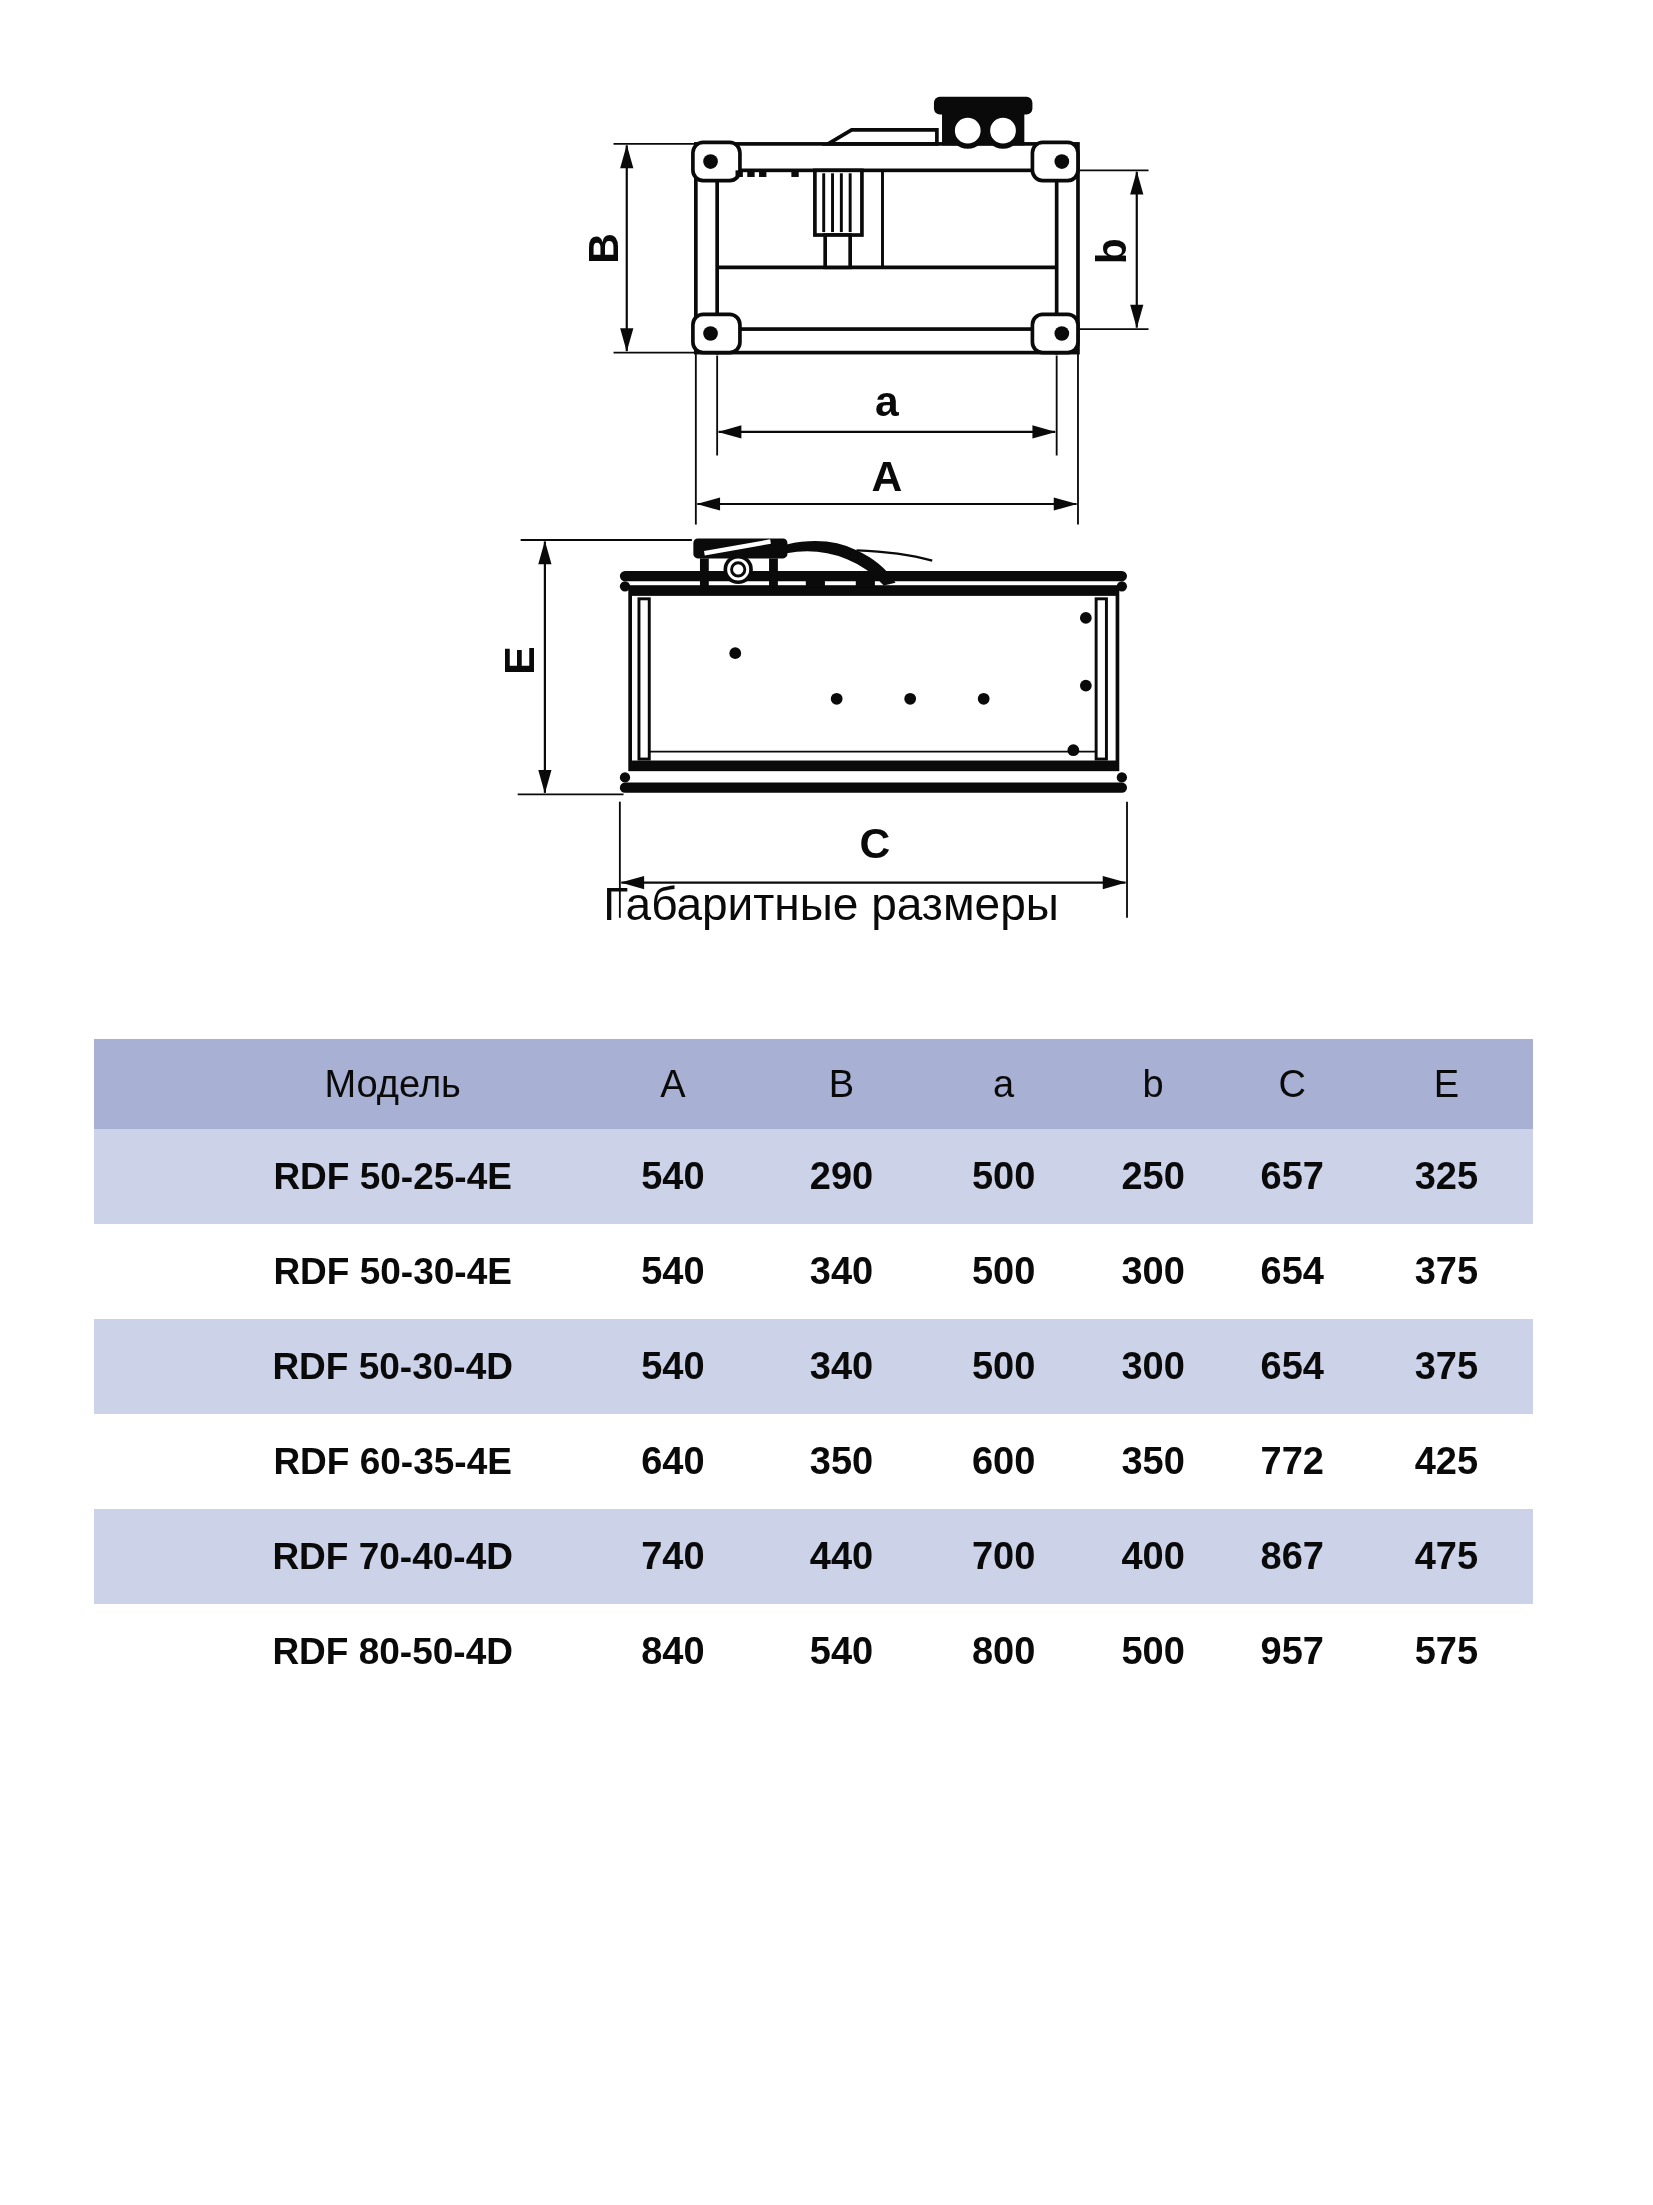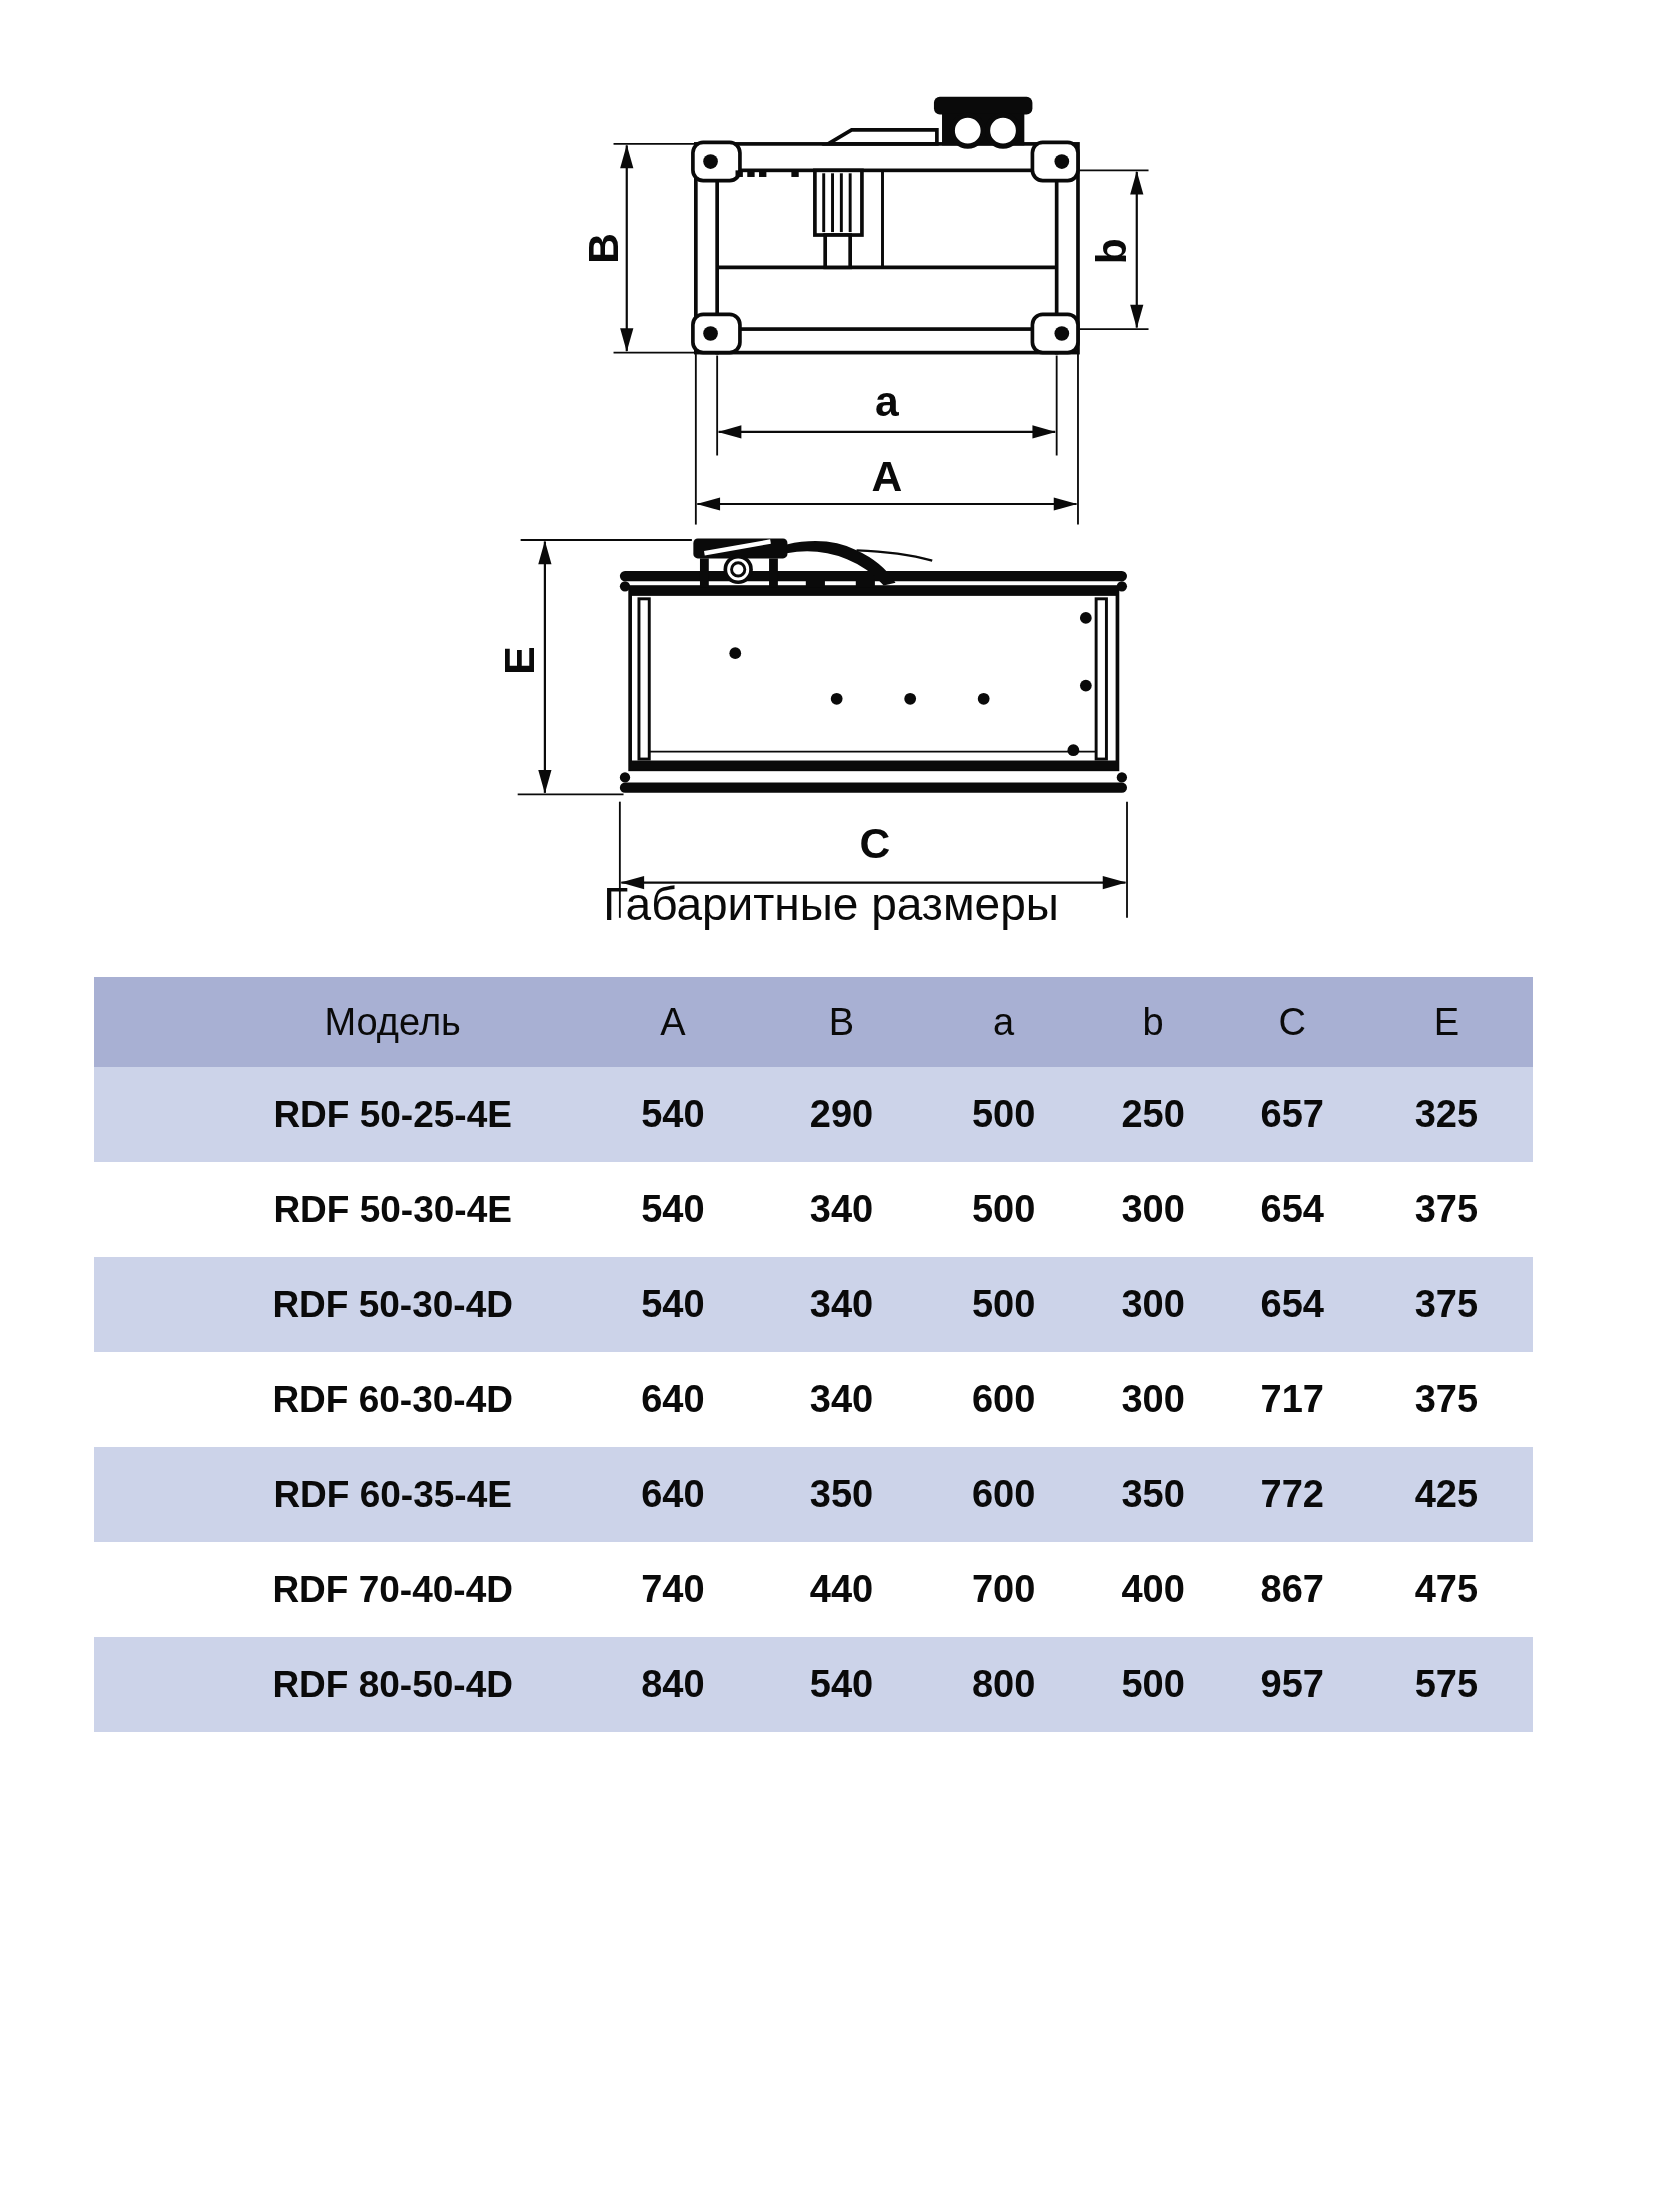--- a/index.html
+++ b/index.html
@@ -6,21 +6,21 @@
   body{width:1654px;height:2205px;position:relative;background:#ffffff;
        font-family:"Liberation Sans",sans-serif;color:var(--ink,#0a0a0a);}
   .page{position:absolute;left:0;top:0;width:1654px;height:2205px;background:#fff;overflow:hidden;}
 
   svg{position:absolute;}
   svg text{font-family:"Liberation Sans",sans-serif;font-weight:700;font-size:58px;fill:var(--ink,#0a0a0a);}
 
   .caption{position:absolute;left:515px;top:878px;width:632px;height:53px;
            font-size:46px;font-weight:400;text-align:center;line-height:53px;}
 
-  table.dims{position:absolute;left:94px;top:977px;width:1439px;
+  table.dims{position:absolute;left:94px;top:1039px;width:1439px;
              border-collapse:collapse;table-layout:fixed;}
   table.dims th,table.dims td{padding:0;text-align:center;vertical-align:middle;border:none;}
   table.dims thead th{height:90px;background:var(--header-bg,#a8b0d3);
                       font-size:38px;font-weight:500;}
   table.dims tbody td{height:95px;font-size:38px;font-weight:600;background:#ffffff;}
   table.dims tbody tr:nth-child(odd) td{background:var(--row-alt,#ccd3e9);}
   table.dims .c-model{padding-left:103px;}
   table.dims tbody td.c-model{font-size:37px;font-weight:700;}
 </style>
 </head>
@@ -217,29 +217,20 @@
       <tr>
         <td class="c-model">RDF 50-30-4D</td>
         <td>540</td>
         <td>340</td>
         <td>500</td>
         <td>300</td>
         <td>654</td>
         <td>375</td>
       </tr>
       <tr>
-        <td class="c-model">RDF 60-30-4D</td>
-        <td>640</td>
-        <td>340</td>
-        <td>600</td>
-        <td>300</td>
-        <td>717</td>
-        <td>375</td>
-      </tr>
-      <tr>
         <td class="c-model">RDF 60-35-4E</td>
         <td>640</td>
         <td>350</td>
         <td>600</td>
         <td>350</td>
         <td>772</td>
         <td>425</td>
       </tr>
       <tr>
         <td class="c-model">RDF 70-40-4D</td>

